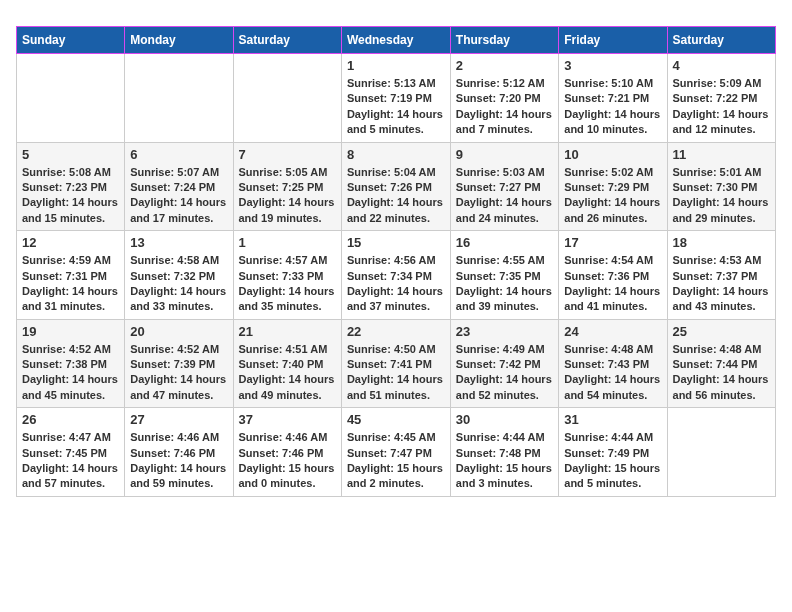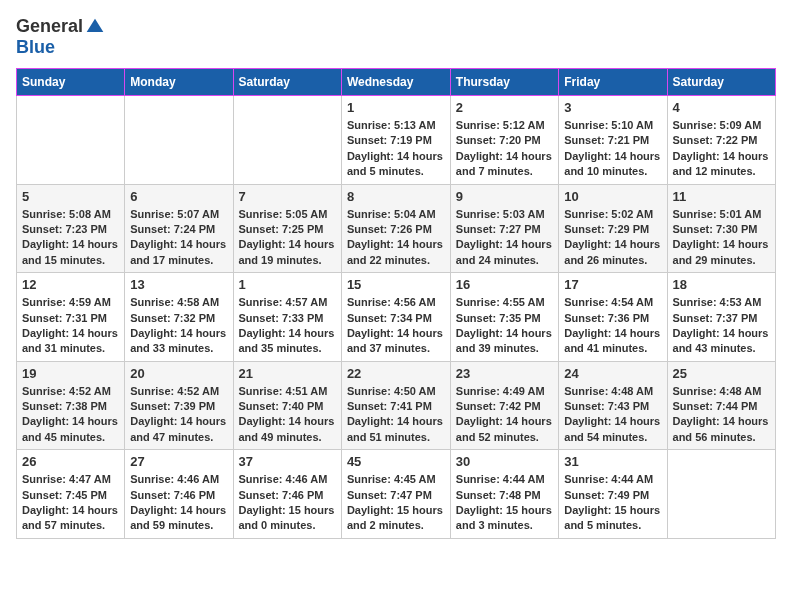--- a/index.html
+++ b/index.html
@@ -91,29 +91,20 @@
       font-weight: bold;
     }
     .empty-cell {
       background: #fff !important;
     }
   </style>
 </head>
 <body>
 
 <div class="header">
-  <div class="logo">
-    <div class="logo-text">
-      <span class="logo-general">General</span>
-      <svg class="logo-icon" viewBox="0 0 24 24">
-        <polygon points="12,2 22,18 2,18" fill="#1a5fa8"></polygon>
-      </svg>
-    </div>
-    <span class="logo-blue">Blue</span>
-  </div>
 </div>
 
 <table class="calendar">
   <thead>
     <tr>
     <th>Sunday</th>
         <th>Monday</th>
         <th>Saturday</th>
         <th>Wednesday</th>
         <th>Thursday</th>

